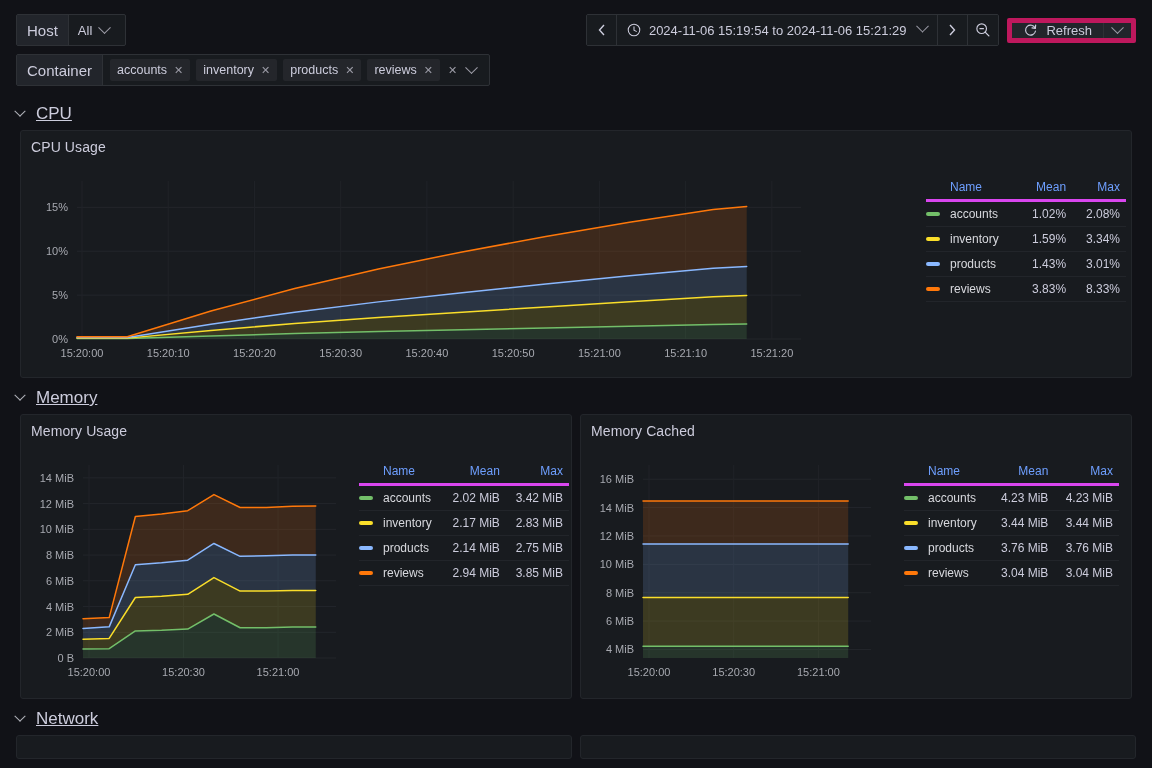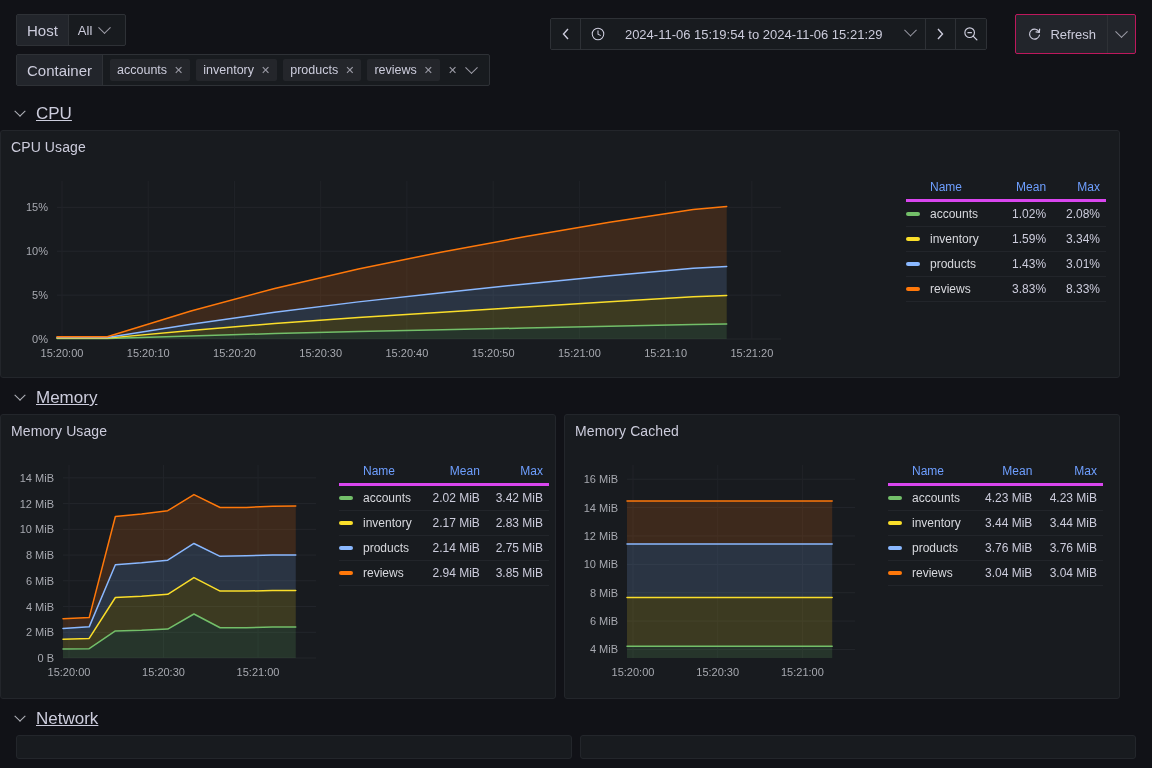--- a/index.html
+++ b/index.html
@@ -92,36 +92,35 @@
   .tp-btn {
     display: flex; align-items: center; justify-content: center;
     width: 30px;
     color: #ccccdc;
     font-size: 14px;
     border-right: 1px solid #2e3136;
     background: #181b1f;
   }
   .tp-btn:last-child { border-right: none; }
   .tp-range {
-    display: flex; align-items: center; gap: 20px;
+    display: flex; align-items: center; gap: 8px;
     padding: 0 10px;
     font-size: 13px;
     color: #ccccdc;
     border-right: 1px solid #2e3136;
     white-space: nowrap;
   }
   .tp-range .chev { transform: rotate(45deg) translate(-3px,-3px); }
   .refresh-group {
     display: flex; align-items: stretch;
-    height: 40px;
-    border: 1px solid #be185d;
+    height: 25px;
+    border: 5px solid #be185d;
     border-radius: 2px;
     background: #22252b;
     overflow: hidden;
-    margin-left: 20px;
   }
   .refresh-btn {
     display: flex; align-items: center; gap: 8px;
     padding: 0 11px;
     font-size: 13px;
     color: #ccccdc;
     white-space: nowrap;
   }
   .refresh-caret {
     display: flex; align-items: center; justify-content: center;
@@ -145,21 +144,21 @@
   }
   .sec-chev {
     display: inline-block;
     width: 8px; height: 8px;
     border-right: 1.7px solid #b1b2ba;
     border-bottom: 1.7px solid #b1b2ba;
     transform: rotate(45deg) translate(-2px,-2px);
   }
 
   
-  .panel-row { display: flex; gap: 8px; padding: 0 0; }
+  .panel-row { display: flex; gap: 8px; padding: 0 20px; }
   .panel {
     background: #181b1f;
     border: 1px solid #23262b;
     border-radius: 3px;
     position: relative;
   }
   .panel-title {
     font-size: 14px;
     color: #ccccdc;
     padding: 8px 0 0 10px;

